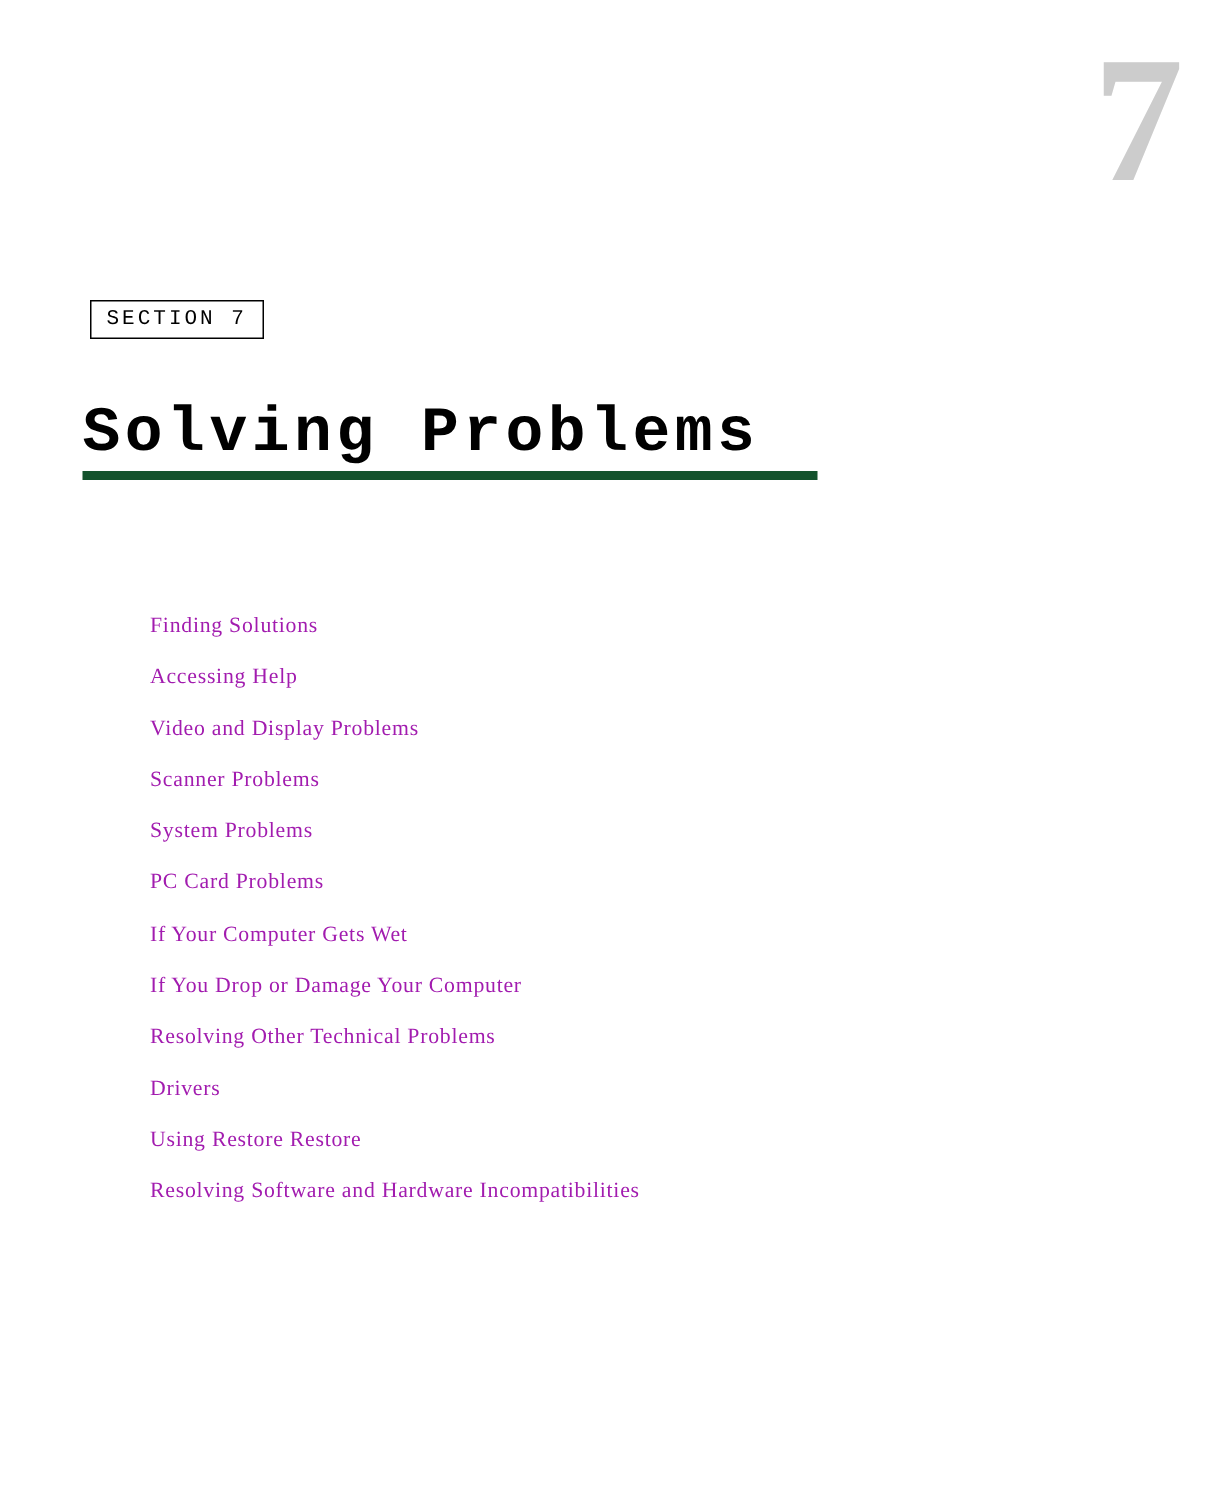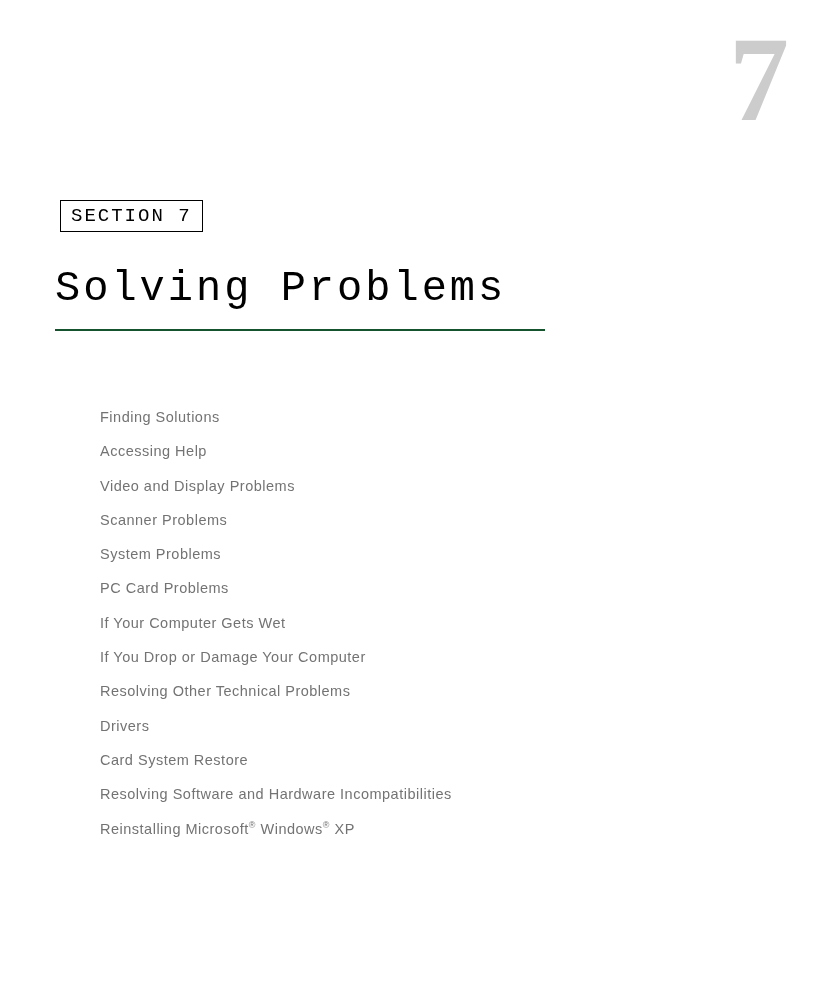--- a/index.html
+++ b/index.html
@@ -35,53 +35,53 @@
       font-family: 'Times New Roman', Times, serif;
       line-height: 1;
     }
 
     .section-badge {
       position: absolute;
       top: 200px;
       left: 60px;
       border: 1.5px solid #000000;
       padding: 4px 10px;
-      font-size: 19px;
+      font-size: 14px;
       font-family: 'Courier New', Courier, monospace;
       letter-spacing: 2px;
       color: #000000;
     }
 
     .chapter-title {
       position: absolute;
       top: 265px;
       left: 55px;
       font-size: 42px;
       font-family: 'Courier New', Courier, monospace;
       color: #000000;
       letter-spacing: 3px;
-      font-weight: normal;
-      border-bottom: 2px solid #14532d;
-      padding-bottom: 16px;
+      font-weight: bold;
+      border-bottom: 6px solid #14532d;
+      padding-bottom: 1px;
       width: 490px;
     }
 
     .toc-container {
       position: absolute;
       top: 400px;
       left: 100px;
       display: flex;
       flex-direction: column;
       gap: 0px;
     }
 
     .toc-item {
-      font-family: Liberation Sans, sans-serif;
+      font-family: Liberation Serif, serif;
       font-size: 14.5px;
-      color: #737373;
+      color: #a21caf;
       padding: 7px 0;
       letter-spacing: 0.5px;
       line-height: 1.4;
     }
 
     .toc-item sup {
       font-size: 9px;
       vertical-align: super;
     }
   </style>
@@ -100,18 +100,17 @@
     <div class="toc-item">Finding Solutions</div>
     <div class="toc-item">Accessing Help</div>
     <div class="toc-item">Video and Display Problems</div>
     <div class="toc-item">Scanner Problems</div>
     <div class="toc-item">System Problems</div>
     <div class="toc-item">PC Card Problems</div>
     <div class="toc-item">If Your Computer Gets Wet</div>
     <div class="toc-item">If You Drop or Damage Your Computer</div>
     <div class="toc-item">Resolving Other Technical Problems</div>
     <div class="toc-item">Drivers</div>
-    <div class="toc-item">Card System Restore</div>
+    <div class="toc-item">Using Restore Restore</div>
     <div class="toc-item">Resolving Software and Hardware Incompatibilities</div>
-    <div class="toc-item">Reinstalling Microsoft<sup>®</sup> Windows<sup>®</sup> XP</div>
   </div>
 
 </div>
 
 </body></html>

